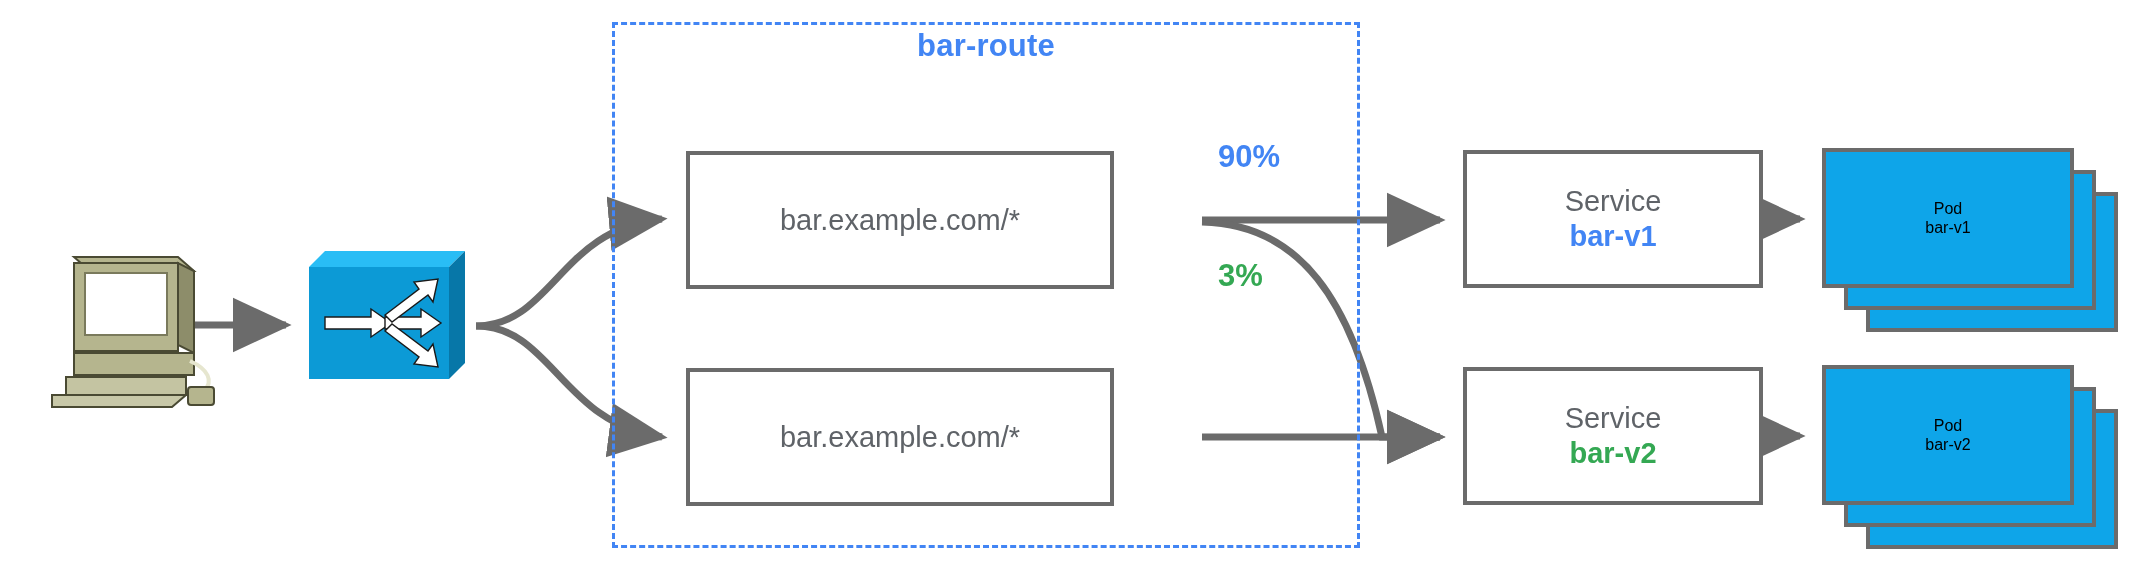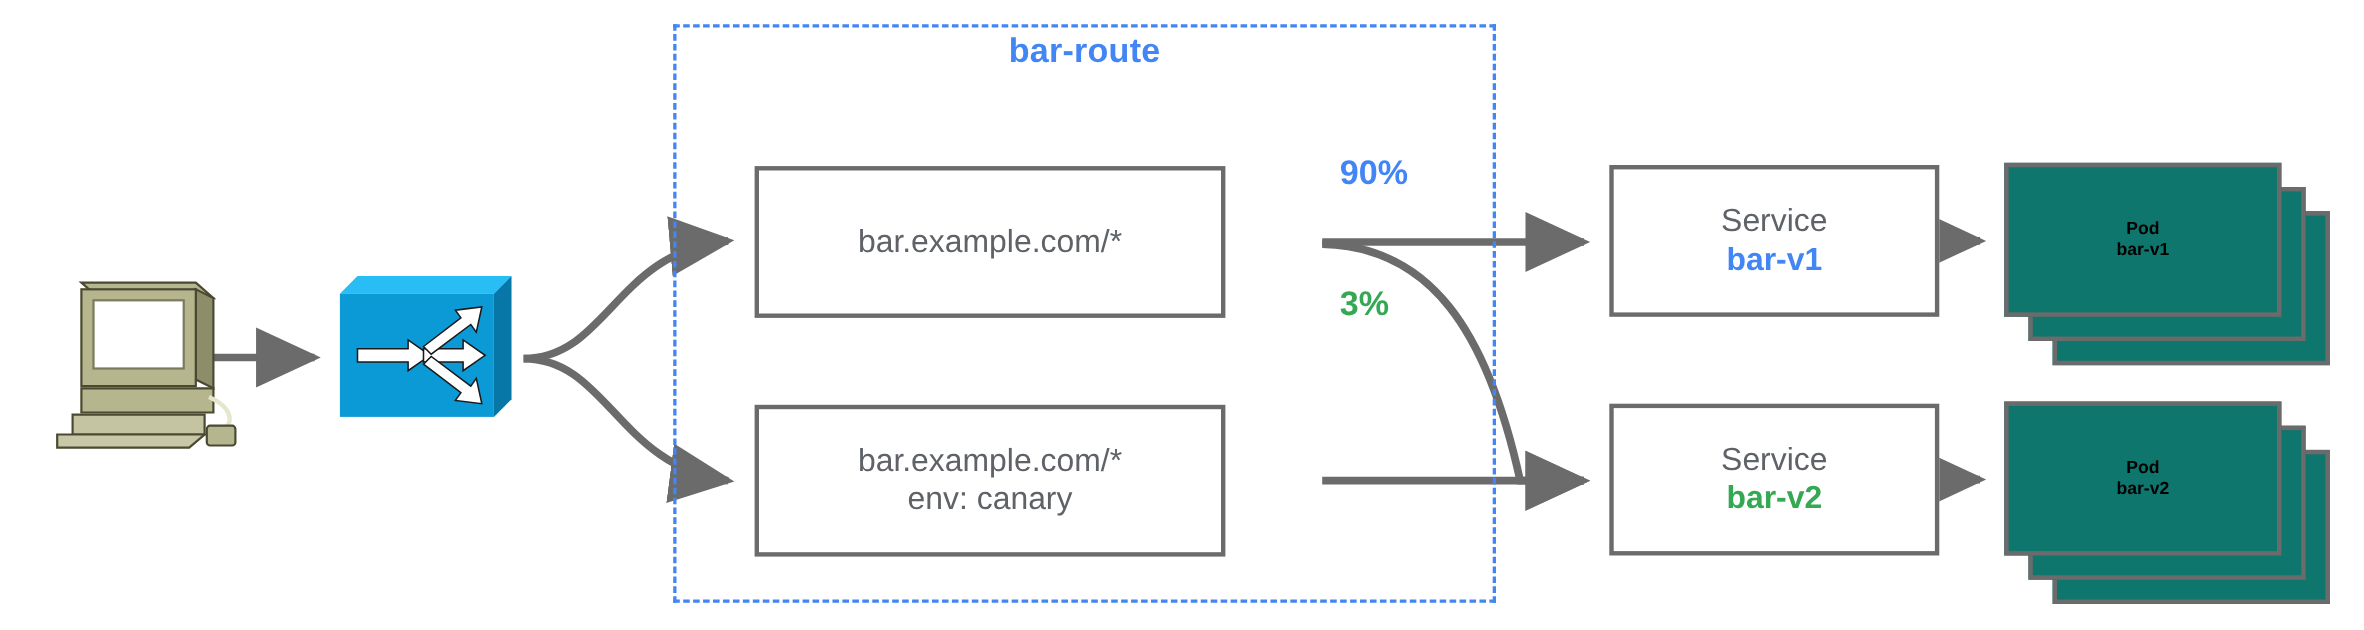--- a/index.html
+++ b/index.html
@@ -98,24 +98,23 @@
     position: absolute;
     width: 300px;
     height: 186px;
   }
   .pod-stack-1 { left: 1822px; top: 148px; }
   .pod-stack-2 { left: 1822px; top: 365px; }
   .pod-card {
     position: absolute;
     box-sizing: border-box;
     border: 4px solid #6b6b6b;
-    background: #0f766e;
+    background: #0ea5e9;
     width: 252px;
     height: 140px;
-    font-weight: bold;
   }
   .pod-card.back2 { left: 44px; top: 44px; z-index: 1; }
   .pod-card.back1 { left: 22px; top: 22px; z-index: 2; }
   .pod-card.front {
     left: 0; top: 0; z-index: 3;
     display: flex;
     flex-direction: column;
     align-items: center;
     justify-content: center;
     text-align: center;
@@ -249,21 +248,20 @@
   <div class="route-group-title">
     <span class="t2">bar-route</span>
   </div>
 
   <div class="box match-box match-box-1">
     <span class="line-gray">bar.example.com/*</span>
   </div>
 
   <div class="box match-box match-box-2">
     <span class="line-gray">bar.example.com/*</span>
-    <span class="line-gray">env: canary</span>
   </div>
 
   <div class="pct pct-90">90%</div>
   <div class="pct pct-10">3%</div>
 
   <div class="box svc-box svc-box-1">
     <span class="line-gray">Service</span>
     <span class="line-blue">bar-v1</span>
   </div>
 

